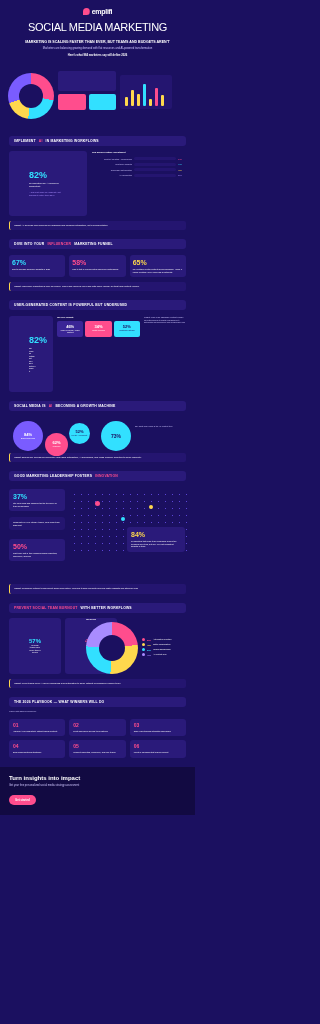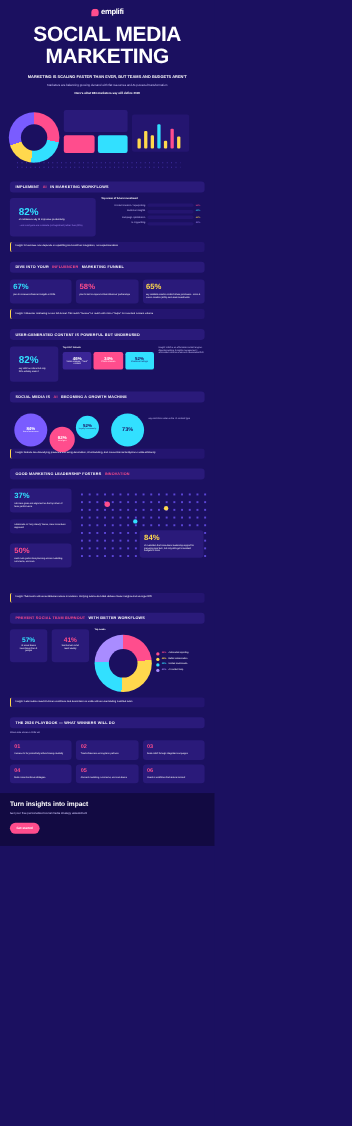--- a/index.html
+++ b/index.html
@@ -34,21 +34,21 @@
   .bold { font-weight:bold; }
 
   
   .hdr { padding:8px 9px 6px; text-align:center; }
   .logo { display:flex; align-items:center; justify-content:center; gap:2px; margin-bottom:7px; }
   .logo-mark { width:7px; height:7px; position:relative; }
   .logo-mark i { position:absolute; border-radius:50%; }
   .logo-mark i:nth-child(1){ width:7px;height:7px;background:#ff4d8d; left:0; top:0;
      clip-path: polygon(0 0, 100% 0, 100% 100%, 0 100%); border-radius:50% 50% 50% 0; }
   .logo-txt { font-size:7px; font-weight:bold; letter-spacing:-.3px; }
-  h1 { font-size:19px; line-height:1.05; font-weight:bold; letter-spacing:-.3px; }
+  h1 { font-size:11px; line-height:1.05; font-weight:normal; letter-spacing:-.3px; }
   .sub { font-size:3.6px; font-weight:bold; line-height:1.35; margin-top:6px; }
   .sub2 { font-size:2.7px; line-height:1.4; margin-top:3px; color:#cfc6ff; }
   .sub3 { font-size:2.7px; font-weight:bold; margin-top:3px; color:#ffffff; }
 
   
   .hero { position:relative; height:60px; margin-top:4px; }
   .hero .ring {
     position:absolute; left:8px; top:6px; width:46px; height:46px; border-radius:50%;
     background:conic-gradient(#ff4d8d 0 28%, #32e0ff 28% 52%, #ffd84d 52% 70%, #7a5cff 70% 100%);
   }
@@ -63,21 +63,21 @@
   .hero .bar { position:absolute; bottom:3px; background:#ffd84d; width:3px; border-radius:1px;}
   .hero .dotgrid { position:absolute; left:14px; top:50px; width:150px; height:8px;
     background-image:radial-gradient(#4b38b8 0.6px, transparent 0.7px);
     background-size:4px 4px; }
 
   
   .secband { margin-top:9px; }
 
   
   .row { display:flex; gap:5px; margin-top:5px; }
-  .statcard { background:#2a1a7a; border-radius:3px; padding:8px; }
+  .statcard { background:#2a1a7a; border-radius:3px; padding:20px; }
   .bigpct { font-size:9px; font-weight:bold; color:#32e0ff; line-height:1; }
   .bigpct.pk { color:#ff4d8d; }
   .bigpct.yl { color:#ffd84d; }
 
   .barlist div.bl { display:flex; align-items:center; gap:2px; margin-bottom:2.5px; }
   .barlist .lbl { width:40px; font-size:2.1px; text-align:right; color:#cfc6ff;}
   .barlist .track { flex:1; height:3px; background:#241570; border-radius:2px; overflow:hidden;}
   .barlist .fill { height:100%; border-radius:2px; }
   .barlist .v { width:8px; font-size:2.1px; }
 

